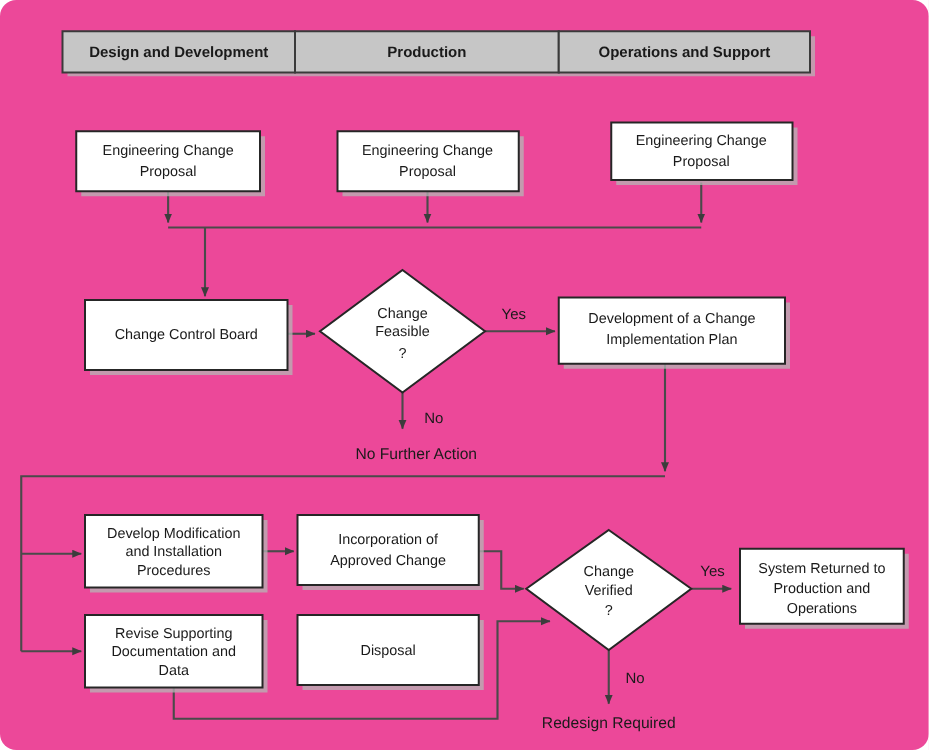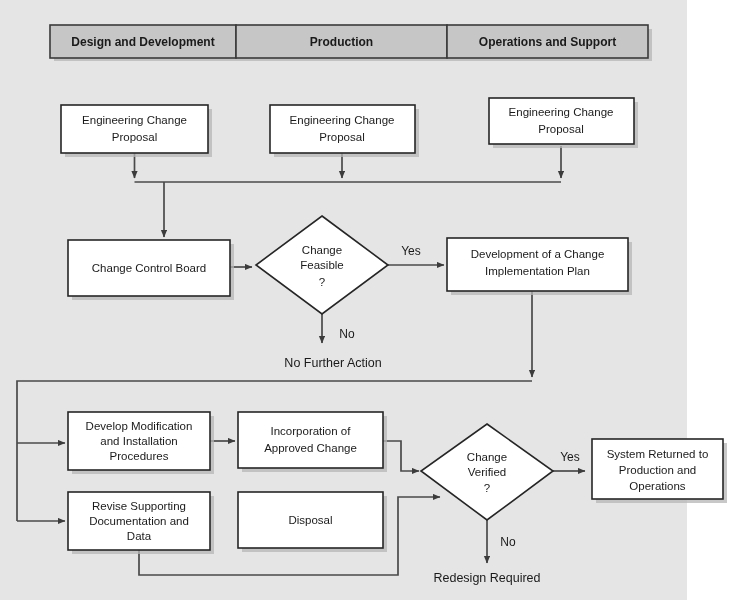--- a/index.html
+++ b/index.html
@@ -8,23 +8,24 @@
     background: #ffffff;
   }
   body {
     width: 743px;
     height: 600px;
     font-family: "Liberation Sans", sans-serif;
     overflow: hidden;
   }
   #canvas {
     position: relative;
-    width: 687px;
+    width: 743px;
     height: 600px;
-    background: #e5e5e5;
+    background: #ec4899;
+    border-radius: 13px;
   }
   svg.layer {
     position: absolute;
     left: 0;
     top: 0;
     width: 743px;
     height: 600px;
   }
   .node-text {
     font-family: "Liberation Sans", sans-serif;

